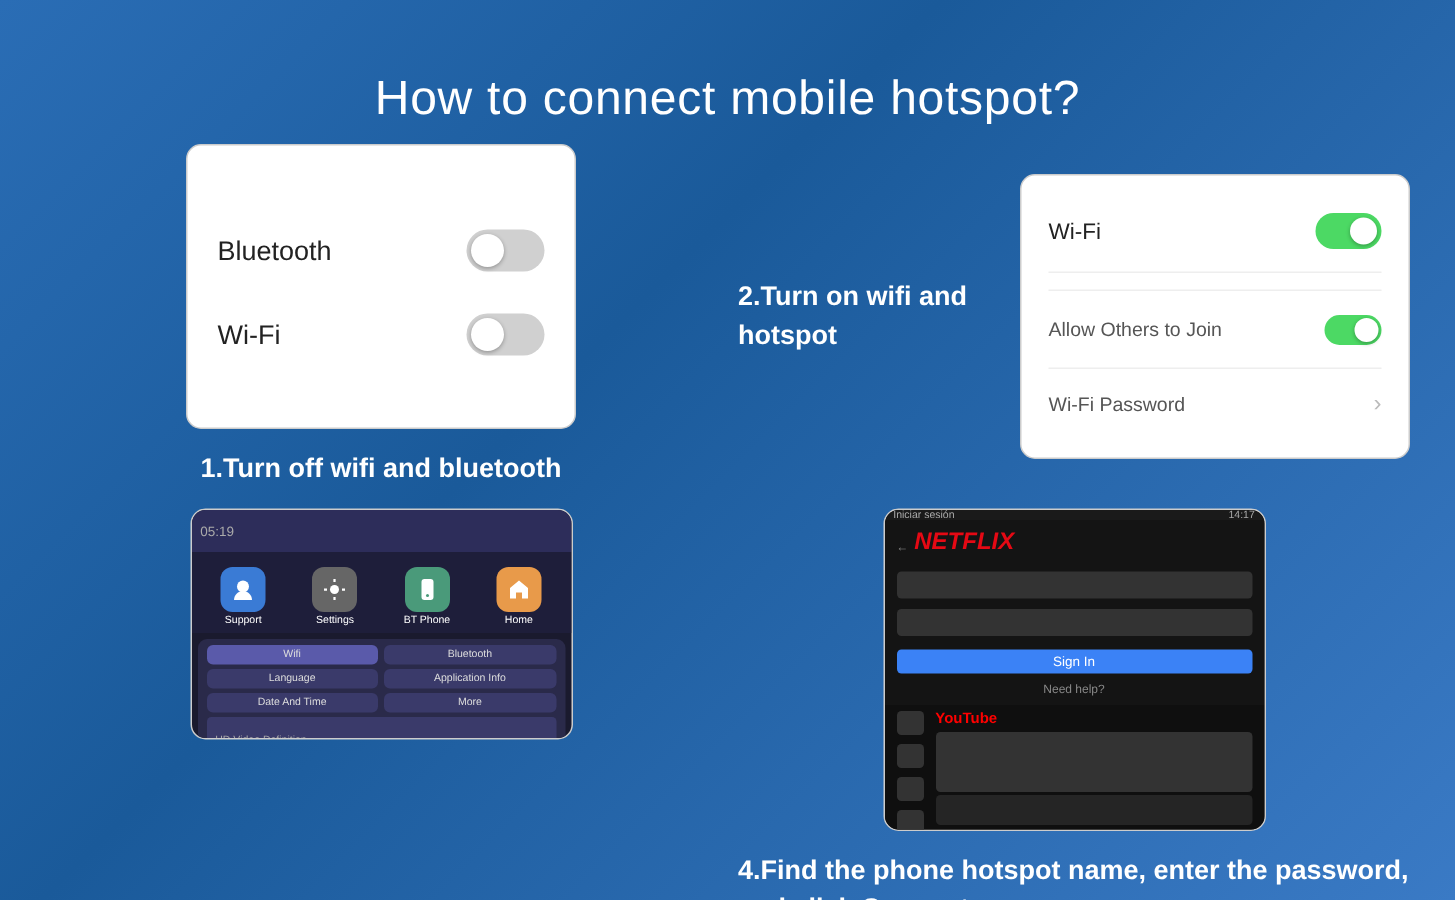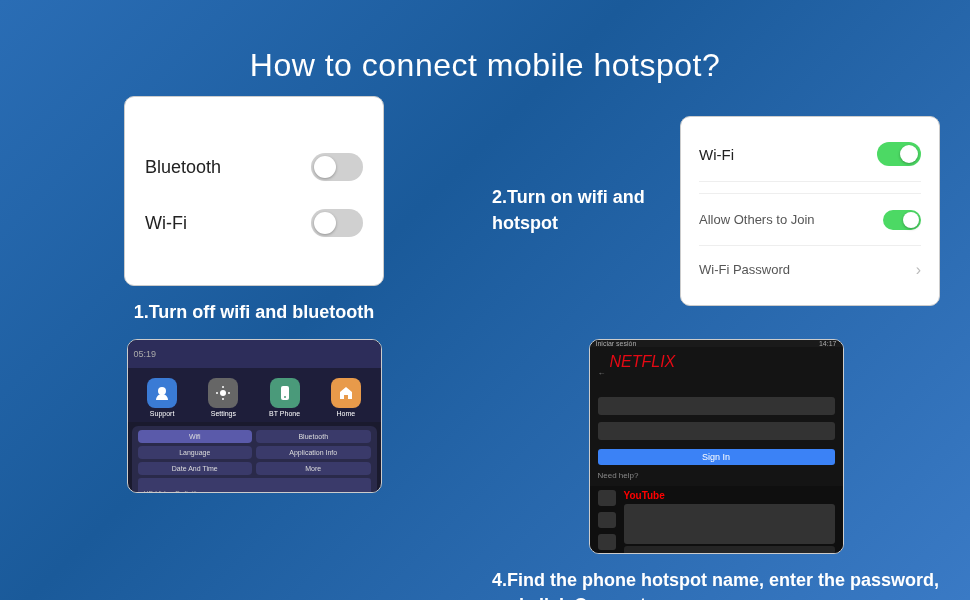--- a/index.html
+++ b/index.html
@@ -238,24 +238,24 @@
       background: #141414;
       flex: 1;
       padding: 6px 8px;
       display: flex;
       flex-direction: column;
       gap: 4px;
     }
 
     .netflix-logo {
       color: #e50914;
-      font-weight: normal;
+      font-weight: bold;
       font-size: 16px;
       font-style: italic;
-      margin-bottom: 20px;
+      margin-bottom: 4px;
     }
 
     .netflix-input {
       background: #333;
       border-radius: 3px;
       height: 18px;
       margin-bottom: 3px;
     }
 
     .netflix-sign-btn {
@@ -456,21 +456,21 @@
       </div>
 
       <div class="step4-netflix-section">
         <div style="display:flex;align-items:center;gap:4px;margin-bottom:2px;">
           <span style="color:#888;font-size:8px;">←</span>
           <span class="netflix-logo">NETFLIX</span>
         </div>
         <div class="netflix-input"></div>
         <div class="netflix-input"></div>
         <div class="netflix-sign-btn">Sign In</div>
-        <div style="color:#888;font-size:8px;margin-top:2px;">Need help?</div>
+        <div style="color:#888;font-size:8px;text-align:center;margin-top:2px;">Need help?</div>
       </div>
 
       <div class="step4-youtube-section">
         <div class="yt-sidebar">
           <div class="yt-icon"></div>
           <div class="yt-icon"></div>
           <div class="yt-icon"></div>
           <div class="yt-icon"></div>
         </div>
         <div class="yt-main">

